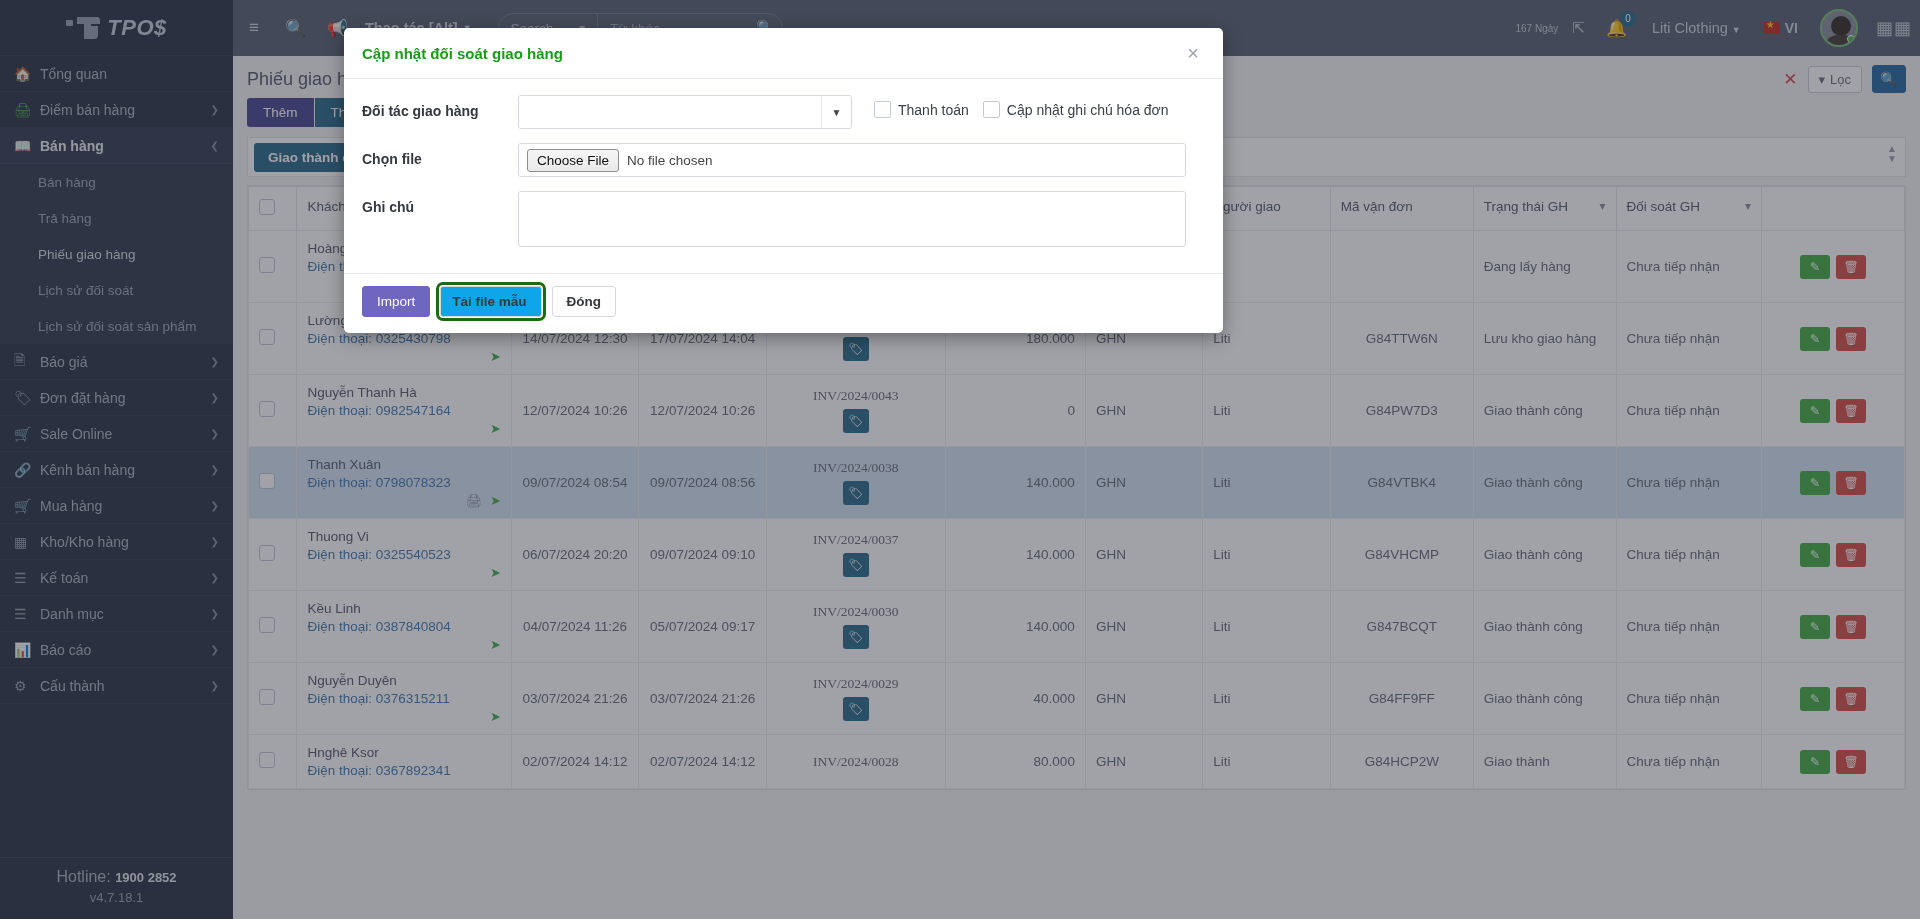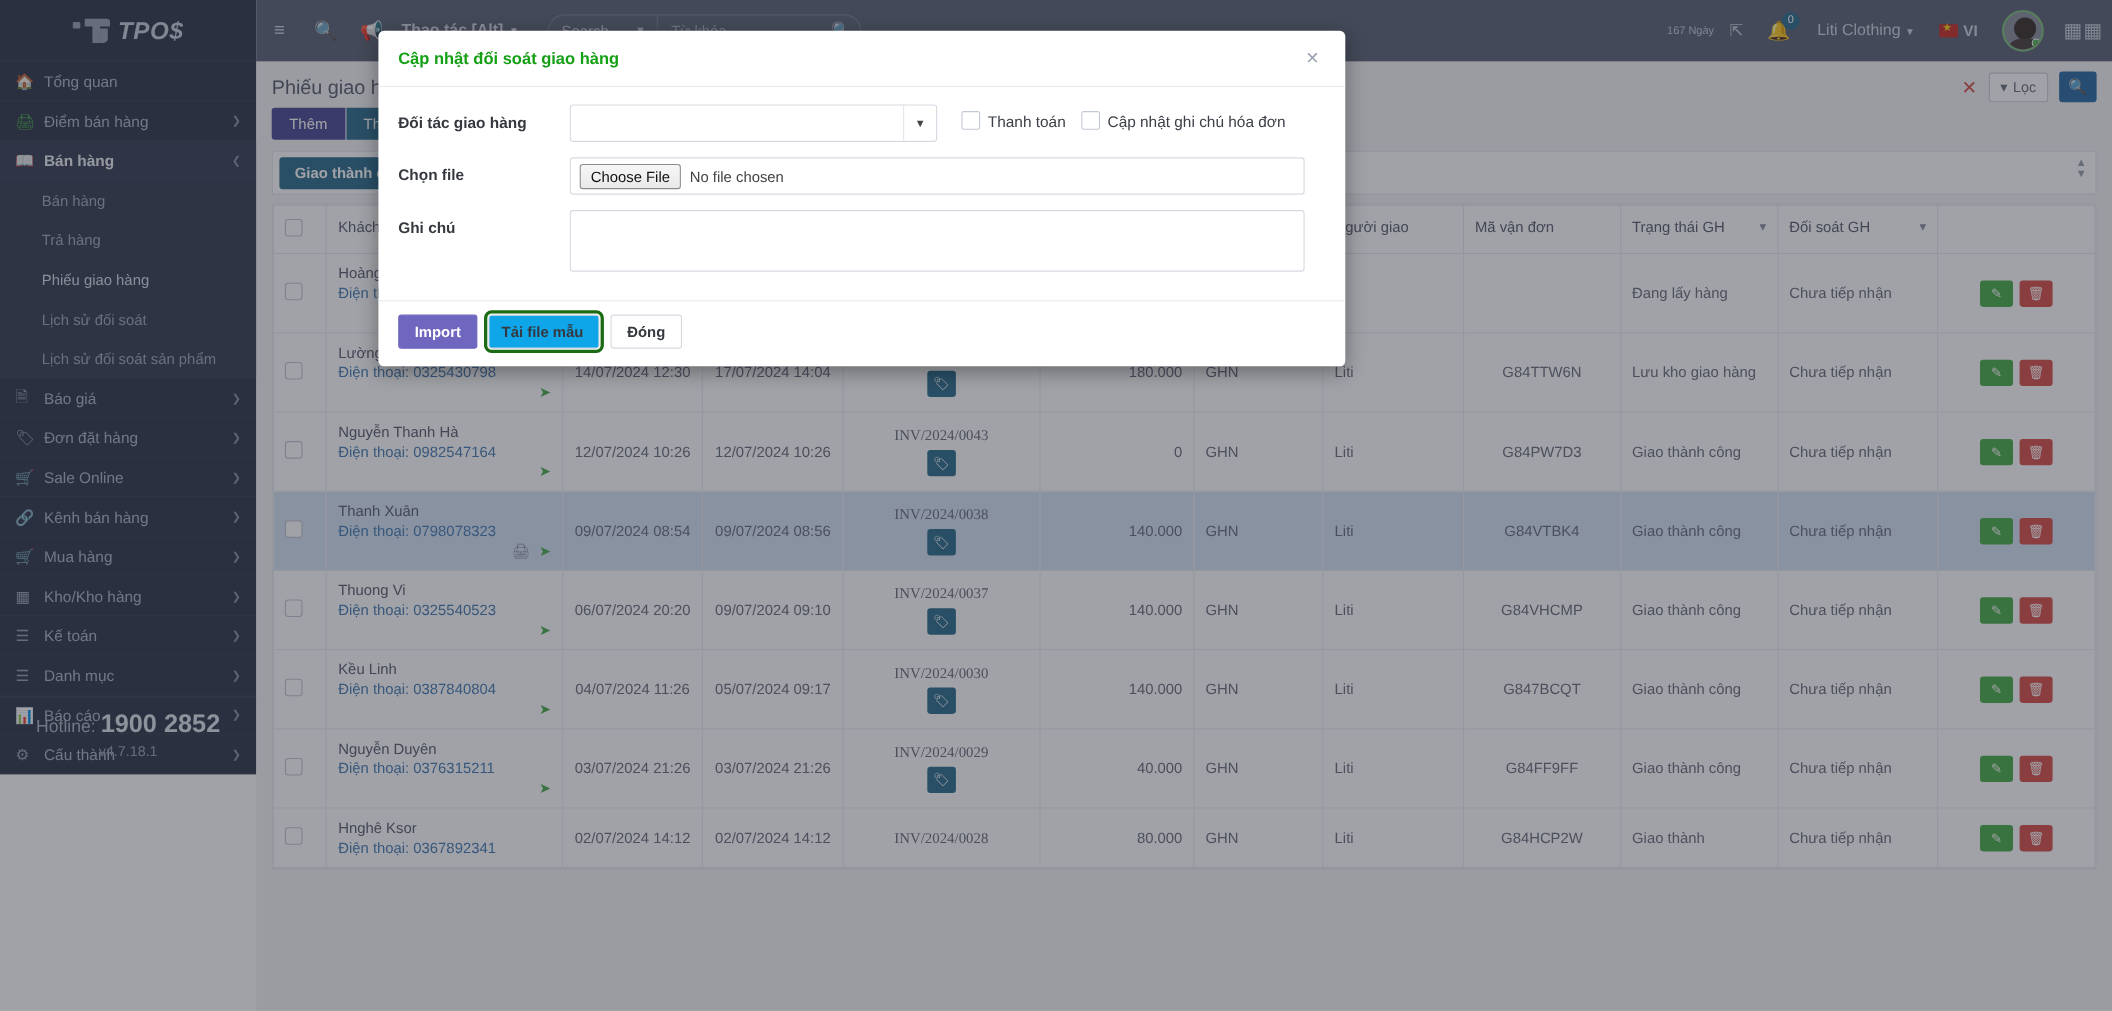--- a/index.html
+++ b/index.html
@@ -7,21 +7,21 @@
     margin: 0; padding: 0;
     width: 1920px; height: 919px;
     overflow: hidden;
     font-family: "Liberation Sans", sans-serif;
     background: #ffffff;
   }
   #app { position: relative; width: 1920px; height: 919px; overflow: hidden; }
 
   
   .sidebar {
-    position: absolute; left: 0; top: 0; width: 233px; height: 704px;
+    position: absolute; left: 0; top: 0; width: 233px; height: 919px;
     background: #353c4e; color: #a7adbb;
   }
   .brand {
     height: 56px; display: flex; align-items: center; justify-content: center;
     border-bottom: 1px solid #3e4558;
   }
   .brand-logo { display: flex; align-items: center; gap: 7px; }
   .logo-mark {
     width: 34px; height: 26px; position: relative;
   }
@@ -52,21 +52,21 @@
     height: 36px; display: flex; align-items: center;
     padding-left: 38px; font-size: 13.5px; color: #a2a9b9; cursor: pointer;
   }
   .nav-sub li.cur { color: #d9dde6; }
   .sidebar-footer {
     position: absolute; left: 0; bottom: 0; width: 233px;
     border-top: 1px solid #434a5e; text-align: center;
     padding: 10px 0 14px 0;
   }
   .hotline { font-size: 16px; color: #aeb4c2; }
-  .hotline b { color: #dfe3ea; font-size: 23px; font-weight: bold; }
+  .hotline b { color: #dfe3ea; font-size: 13px; font-weight: bold; }
   .version { font-size: 13px; color: #9ba2b1; margin-top: 4px; }
 
   
   .topbar {
     position: absolute; left: 233px; top: 0; width: 1687px; height: 56px;
     background: #5f6779; display: flex; align-items: center;
     color: #cfd4de; font-size: 14px;
   }
   .tb-ico {
     width: 42px; height: 56px; display: flex; align-items: center;
@@ -254,21 +254,21 @@
     font-family:"Liberation Sans", sans-serif; font-size: 13.5px; color:#333;
   }
   .modal-foot {
     padding: 12px 18px 16px 18px; border-top:1px solid #e8eaee;
     display:flex; align-items:center; gap: 10px;
   }
   .m-btn {
     font-size: 13.5px; padding: 7px 14px; border-radius:3px; cursor:pointer;
     font-family:"Liberation Sans", sans-serif; border:1px solid transparent;
   }
-  .m-import { background:#6f67bf; color:#fff; font-weight:bold; border-color:#6f67bf; }
+  .m-import { background:#6f67bf; color:#fff; font-weight:normal; border-color:#6f67bf; }
   .m-sample {
     background:#0ea5e9; color:#35393f; font-weight:bold; border:1px solid #d6dae0;
     outline: 3px solid #1a6b14; outline-offset: 1px; padding-left: 11px;
   }
   .m-close { background:#fff; color:#35393f; font-weight:bold; border:1px solid #d6dae0; }
 
   .cursor-arrow {
     position:absolute; left: 932px; top: 338px; width: 0; height: 0;
     pointer-events:none; z-index: 50;
   }

